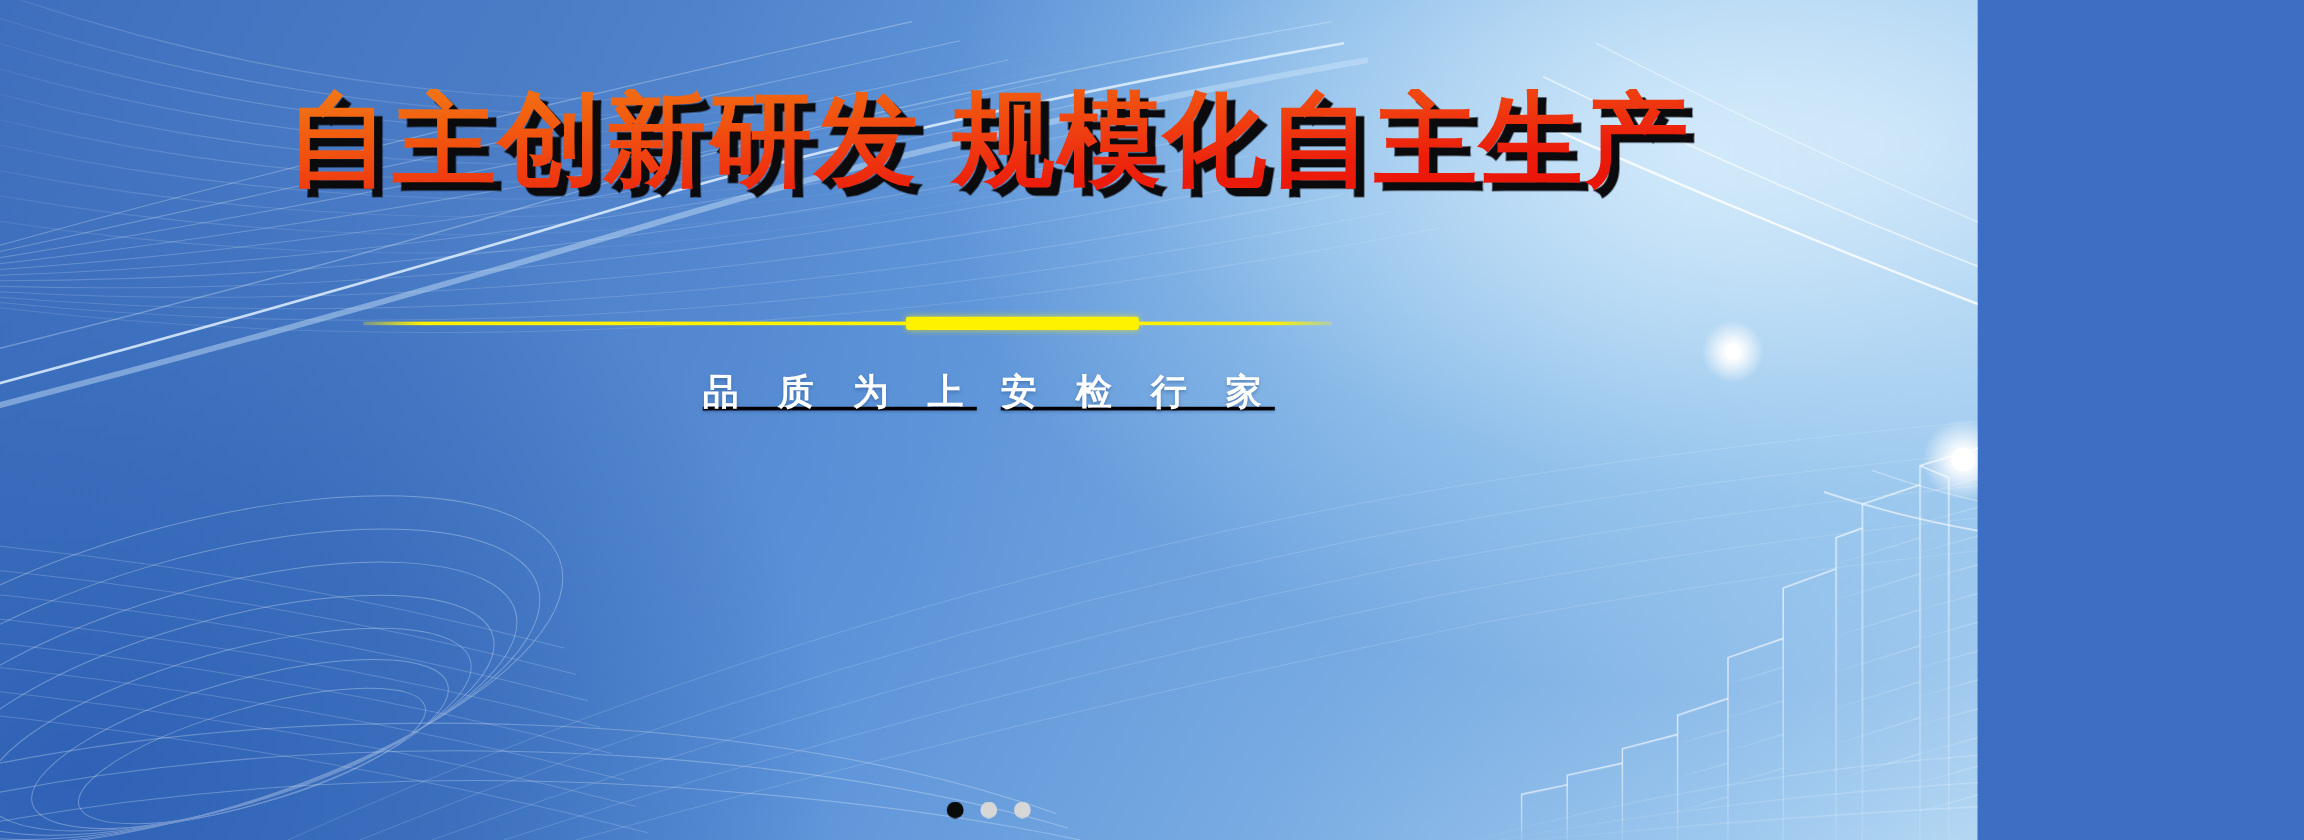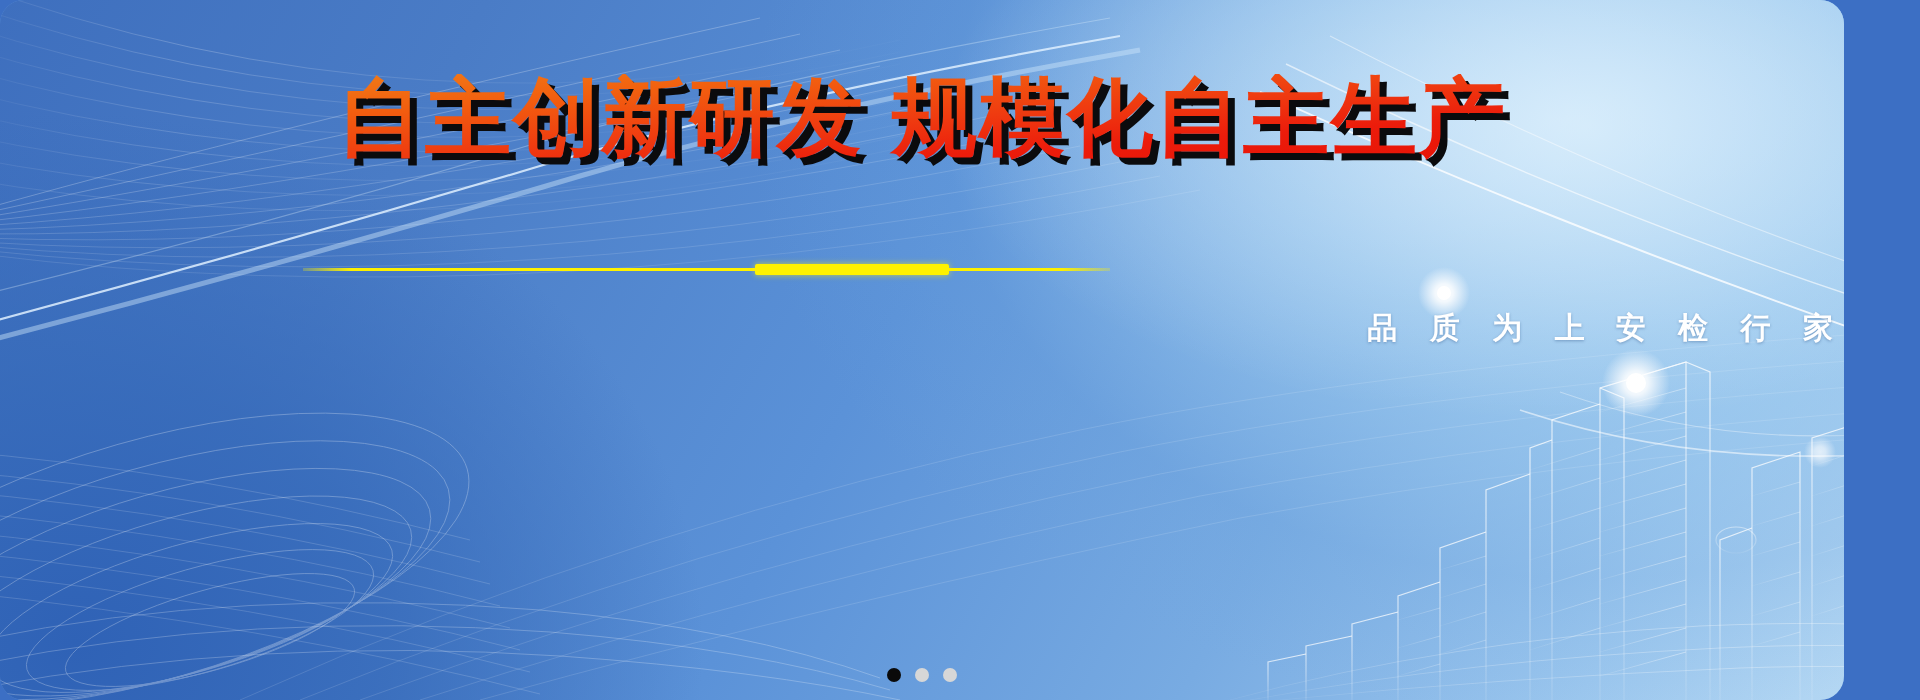--- a/index.html
+++ b/index.html
@@ -2,26 +2,25 @@
 <html><head>
 <meta charset="utf-8">
 <style>
   html, body {
     margin: 0;
     padding: 0;
     background: #3c6fc4;
   }
   #stage {
     position: relative;
-    width: 1844px;
+    width: 1648px;
     height: 700px;
     overflow: hidden;
     font-family: "Liberation Sans", "DejaVu Sans", sans-serif;
     background: #5b92d8;
-    border-radius: 24px;
   }
 
   
   .bg-base {
     position: absolute; inset: 0;
     background:
       radial-gradient(ellipse 1100px 780px at 86% 18%, #bfe0f7 0%, rgba(160,205,240,0.75) 28%, rgba(110,165,222,0.22) 58%, rgba(90,150,215,0) 76%),
       radial-gradient(ellipse 900px 760px at 4% 92%, #2f62b6 0%, rgba(53,105,185,0.78) 35%, rgba(70,125,200,0) 70%),
       linear-gradient(118deg, #3e6fbe 0%, #4a7cc6 22%, #5b92d8 48%, #78abe2 70%, #9cc7ee 88%, #b4d7f3 100%);
   }
@@ -71,21 +70,22 @@
     background: #fff200;
     border-radius: 2px;
     box-shadow: 0 0 6px rgba(255,242,0,0.65);
   }
 
   
   .sub-wrap {
     position: absolute;
     left: 0; right: 0;
     top: 308px;
-    text-align: right;
+    text-align: center;
+    text-decoration: underline;
   }
   .sub-main {
     color: #ffffff;
     font-size: 30px;
     font-weight: 700;
     letter-spacing: 11px;
     line-height: 1.3;
     text-shadow: 0 1px 3px rgba(20,55,110,0.35);
     white-space: nowrap;
     font-family: "DejaVu Sans", "Liberation Sans", sans-serif;

